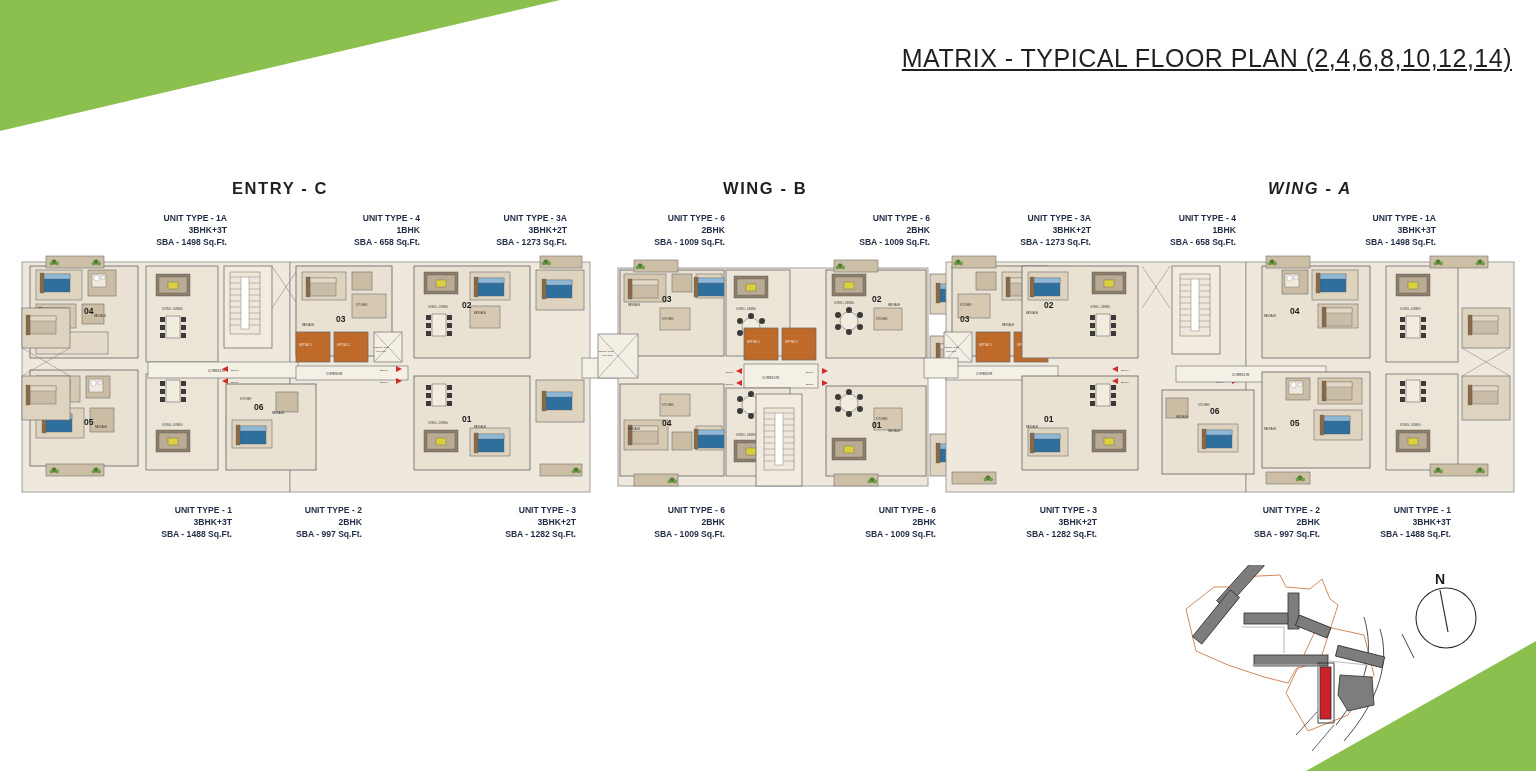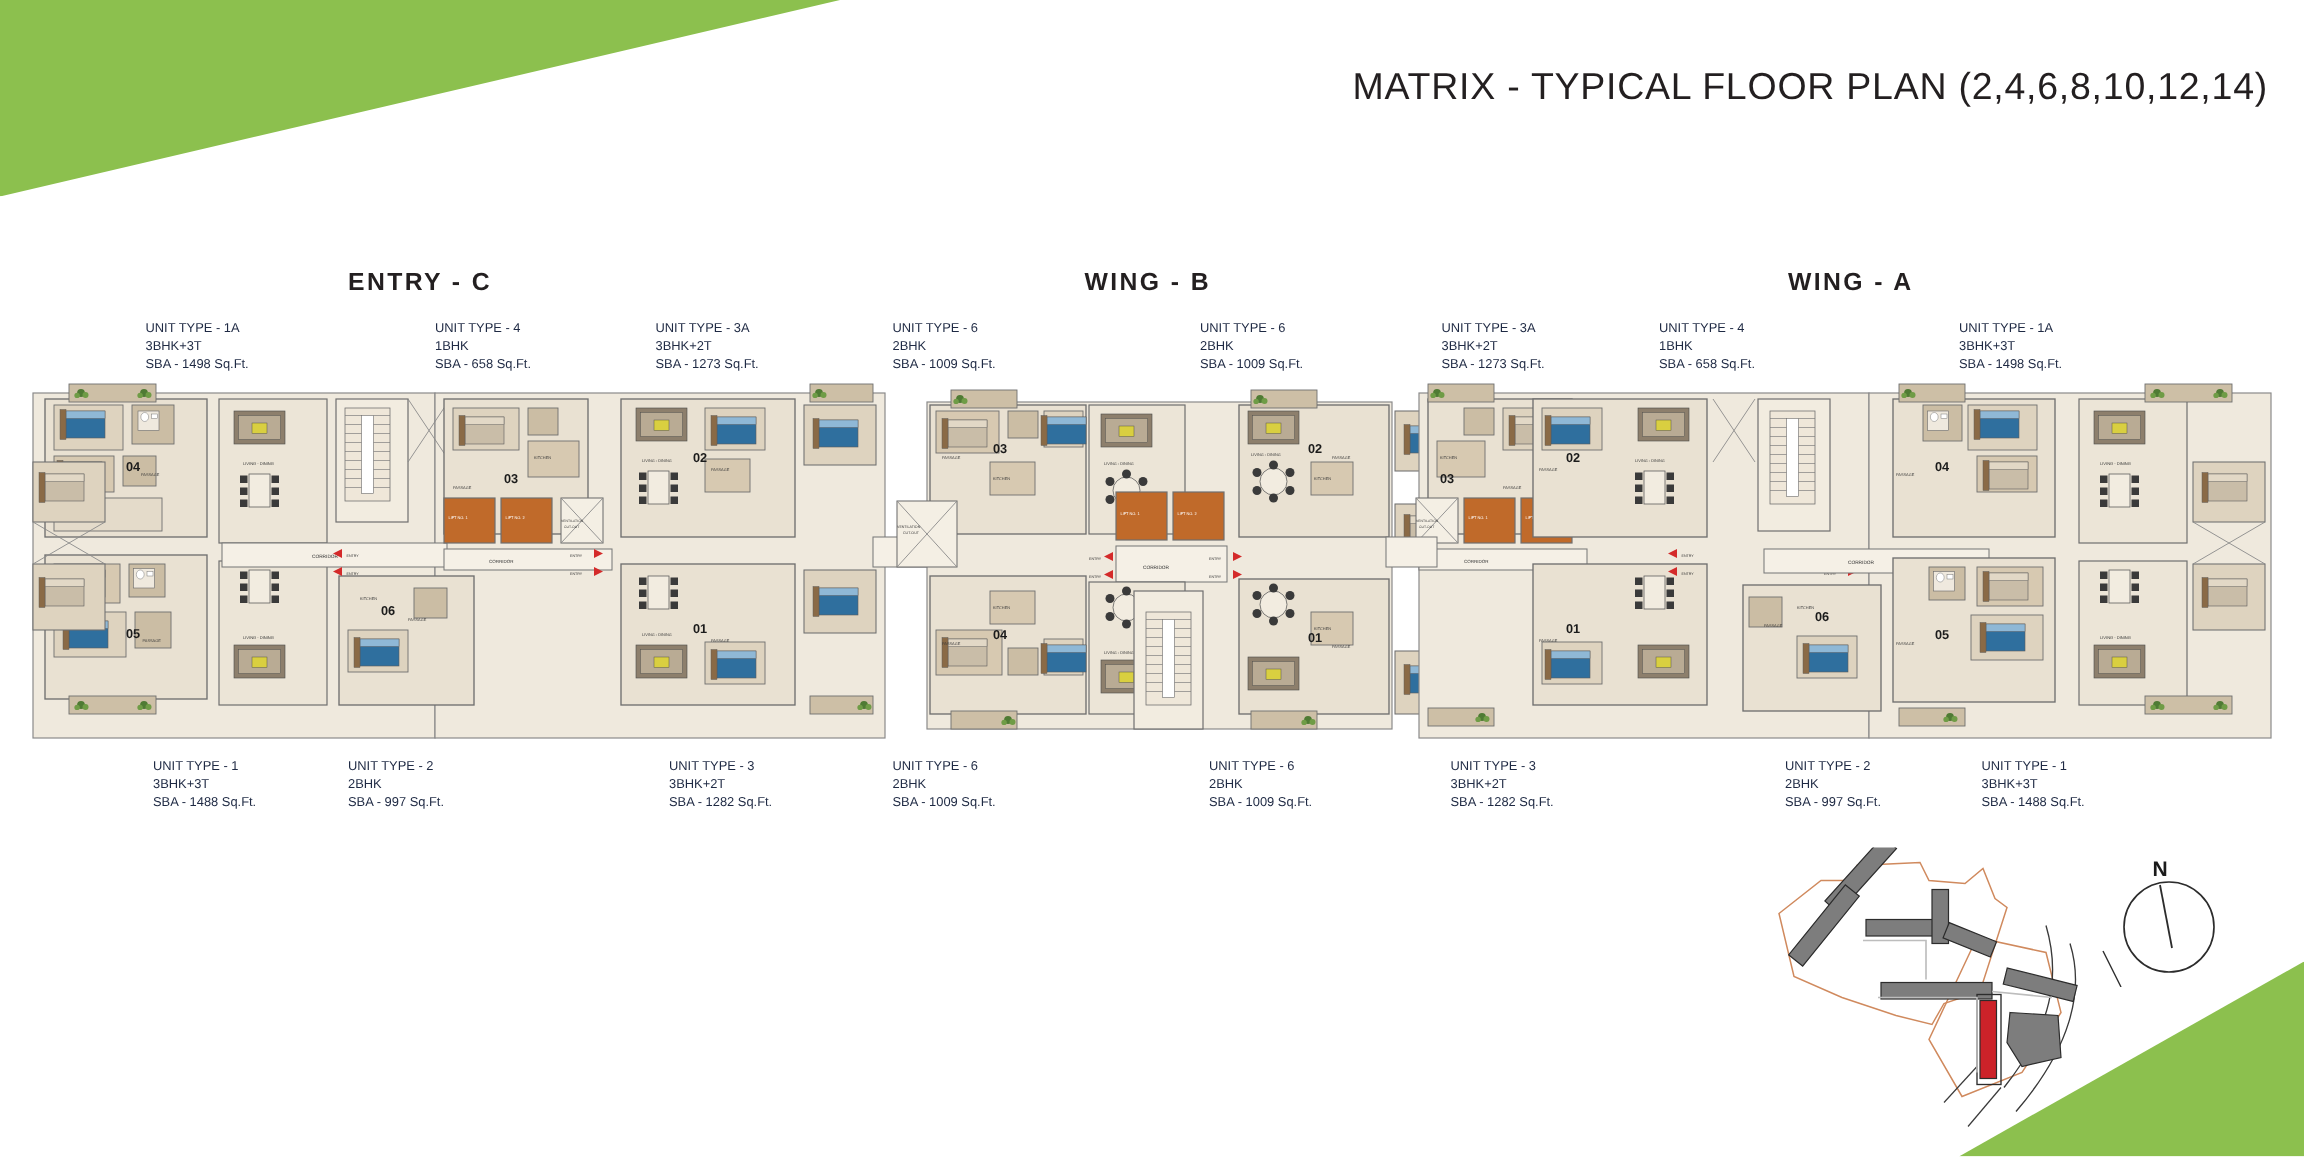--- a/index.html
+++ b/index.html
@@ -15,27 +15,28 @@
   .corner-br{
     position:absolute;right:0;bottom:0;width:230px;height:130px;
     background:#8cc04e;
     clip-path:polygon(100% 0, 100% 100%, 0 100%);
   }
   .title{
     position:absolute;right:24px;top:44px;
     font-size:25px;letter-spacing:.5px;color:#231f20;font-weight:400;
     font-family:"Liberation Sans", sans-serif;
     white-space:nowrap;
+    text-decoration:underline;
   }
   .wing-label{
     position:absolute;font-size:16.5px;font-weight:700;color:#231f20;letter-spacing:1.6px;
     white-space:nowrap;
   }
   .unit-label{
-    position:absolute;text-align:left;font-size:8.6px;font-weight:400;color:#1f2a44;
+    position:absolute;text-align:right;font-size:8.6px;font-weight:700;color:#1f2a44;
     line-height:1.42;white-space:nowrap;
   }
   .unit-label .ln{display:block;}
 
   
   #plan{position:absolute;left:0;top:248px;width:1536px;height:258px;}
 
   
   #keyplan{position:absolute;left:1168px;top:565px;width:232px;height:190px;}
   #northarrow{position:absolute;left:1398px;top:566px;width:96px;height:92px;}
@@ -46,21 +47,21 @@
 </head>
 <body>
 
 <div class="corner-tl"></div>
 <div class="corner-br"></div>
 
 <div class="title">MATRIX - TYPICAL FLOOR PLAN (2,4,6,8,10,12,14)</div>
 
 <div class="wing-label" style="left:232px;top:179px;">ENTRY - C</div>
 <div class="wing-label" style="left:723px;top:179px;">WING - B</div>
-<div class="wing-label" style="left:1192px;top:179px;">WING - A</div>
+<div class="wing-label" style="left:1268px;top:179px;font-style:italic;">WING - A</div>
 
 <div class="unit-label" style="left:97px;top:212px;width:130px;">
   <span class="ln">UNIT TYPE - 1A</span>
   <span class="ln">3BHK+3T</span>
   <span class="ln">SBA - 1498 Sq.Ft.</span>
 </div>
 <div class="unit-label" style="left:290px;top:212px;width:130px;">
   <span class="ln">UNIT TYPE - 4</span>
   <span class="ln">1BHK</span>
   <span class="ln">SBA - 658 Sq.Ft.</span>

